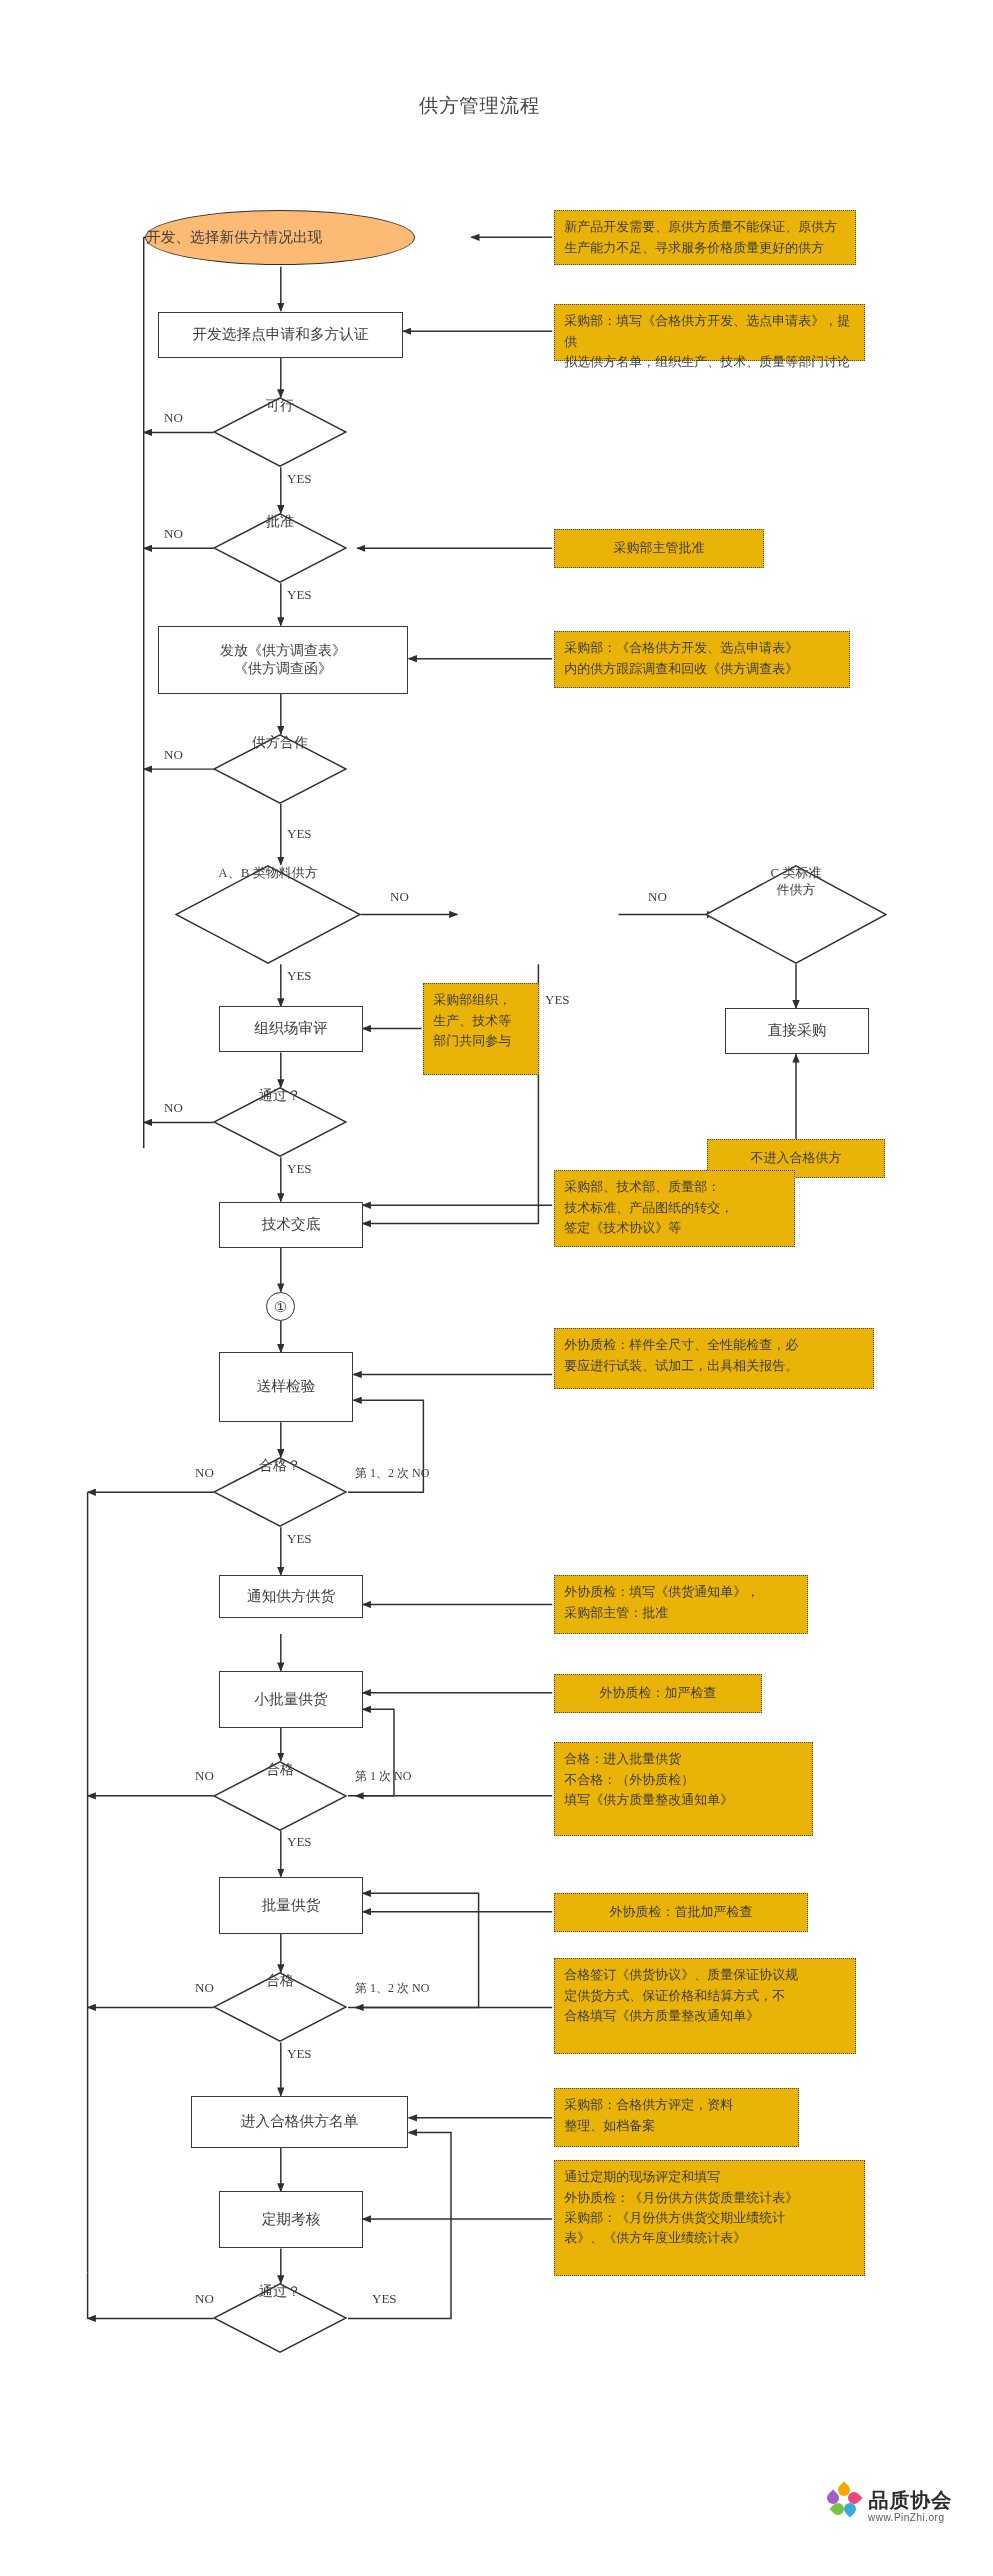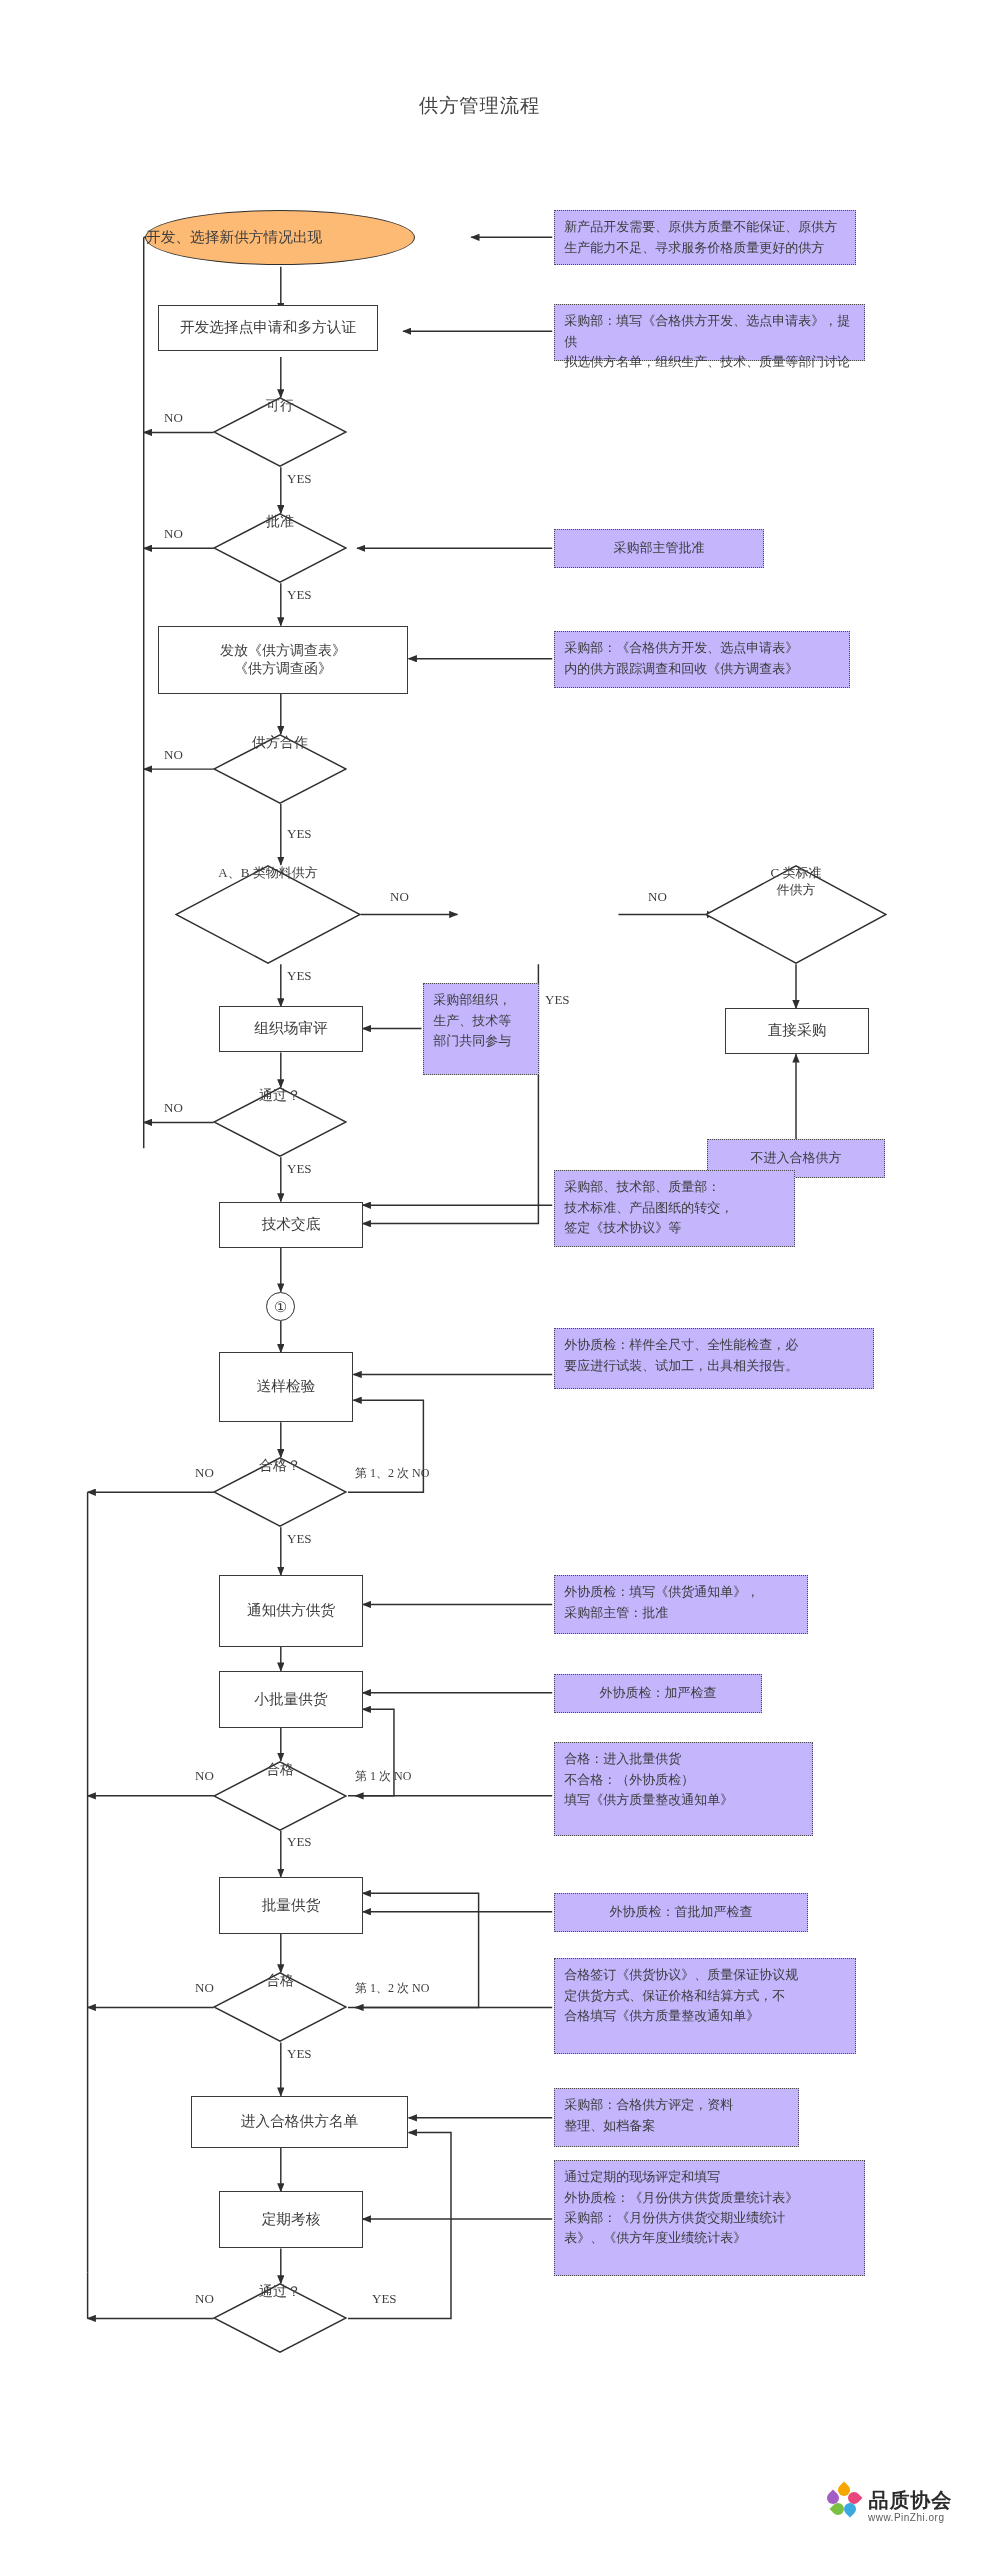--- a/index.html
+++ b/index.html
@@ -84,21 +84,21 @@
     font-size:14px;
     line-height:1.3;
     color:#3d3d3d;
     pointer-events:none;
   }
   .diamond-wrap .dia-text.small{font-size:13px;}
 
   
   .note-box{
     border:1.3px dotted #4a4a4a;
-    background:#c4b5fd;
+    background:#eab308;
     font-size:13px;
     line-height:1.55;
     color:#3d3d3d;
     padding:6.4px 9.2px;
     box-sizing:border-box;
   }
   .note-box.center{
     display:flex;align-items:center;justify-content:center;text-align:center;
   }
   .note-box p{margin:0;}
@@ -271,21 +271,21 @@
 
   <div class="abs node-ellipse" style="left:145px;top:210px;width:270px;height:55px;">
     <span>开发、选择新供方情况出现</span>
   </div>
 
   <div class="abs note-box" style="left:554px;top:210px;width:302px;height:55px;">
     <p>新产品开发需要、原供方质量不能保证、原供方</p>
     <p>生产能力不足、寻求服务价格质量更好的供方</p>
   </div>
 
-  <div class="abs node-box" style="left:158px;top:305px;width:220px;height:46px;">
+  <div class="abs node-box" style="left:158px;top:312px;width:245px;height:46px;">
     <span>开发选择点申请和多方认证</span>
   </div>
 
   <div class="abs note-box" style="left:554px;top:304px;width:311px;height:57px;">
     <p>采购部：填写《合格供方开发、选点申请表》，提供</p>
     <p>拟选供方名单，组织生产、技术、质量等部门讨论</p>
   </div>
 
   <div class="abs diamond-wrap" style="left:213px;top:397px;width:134px;height:70px;">
     <svg class="dia-shape" viewBox="0 0 146 76" preserveAspectRatio="none">
@@ -403,21 +403,21 @@
   <div class="abs diamond-wrap" style="left:213px;top:1457px;width:134px;height:70px;">
     <svg class="dia-shape" viewBox="0 0 146 76" preserveAspectRatio="none">
       <polygon points="73,1 145,38 73,75 1,38" fill="#fff" stroke="#2f2f2f" stroke-width="1.6"></polygon>
     </svg>
     <span class="dia-text">合格？</span>
   </div>
   <div class="abs edge-label" style="left:195px;top:1465px;">NO</div>
   <div class="abs edge-label cn" style="left:355px;top:1465px;">第 1、2 次 NO</div>
   <div class="abs edge-label" style="left:287px;top:1531px;">YES</div>
 
-  <div class="abs node-box" style="left:219px;top:1575px;width:144px;height:72px;">
+  <div class="abs node-box" style="left:219px;top:1575px;width:144px;height:43px;">
     <span>通知供方供货</span>
   </div>
 
   <div class="abs note-box" style="left:554px;top:1575px;width:254px;height:59px;">
     <p>外协质检：填写《供货通知单》，</p>
     <p>采购部主管：批准</p>
   </div>
 
   <div class="abs node-box" style="left:219px;top:1671px;width:144px;height:57px;">
     <span>小批量供货</span>

